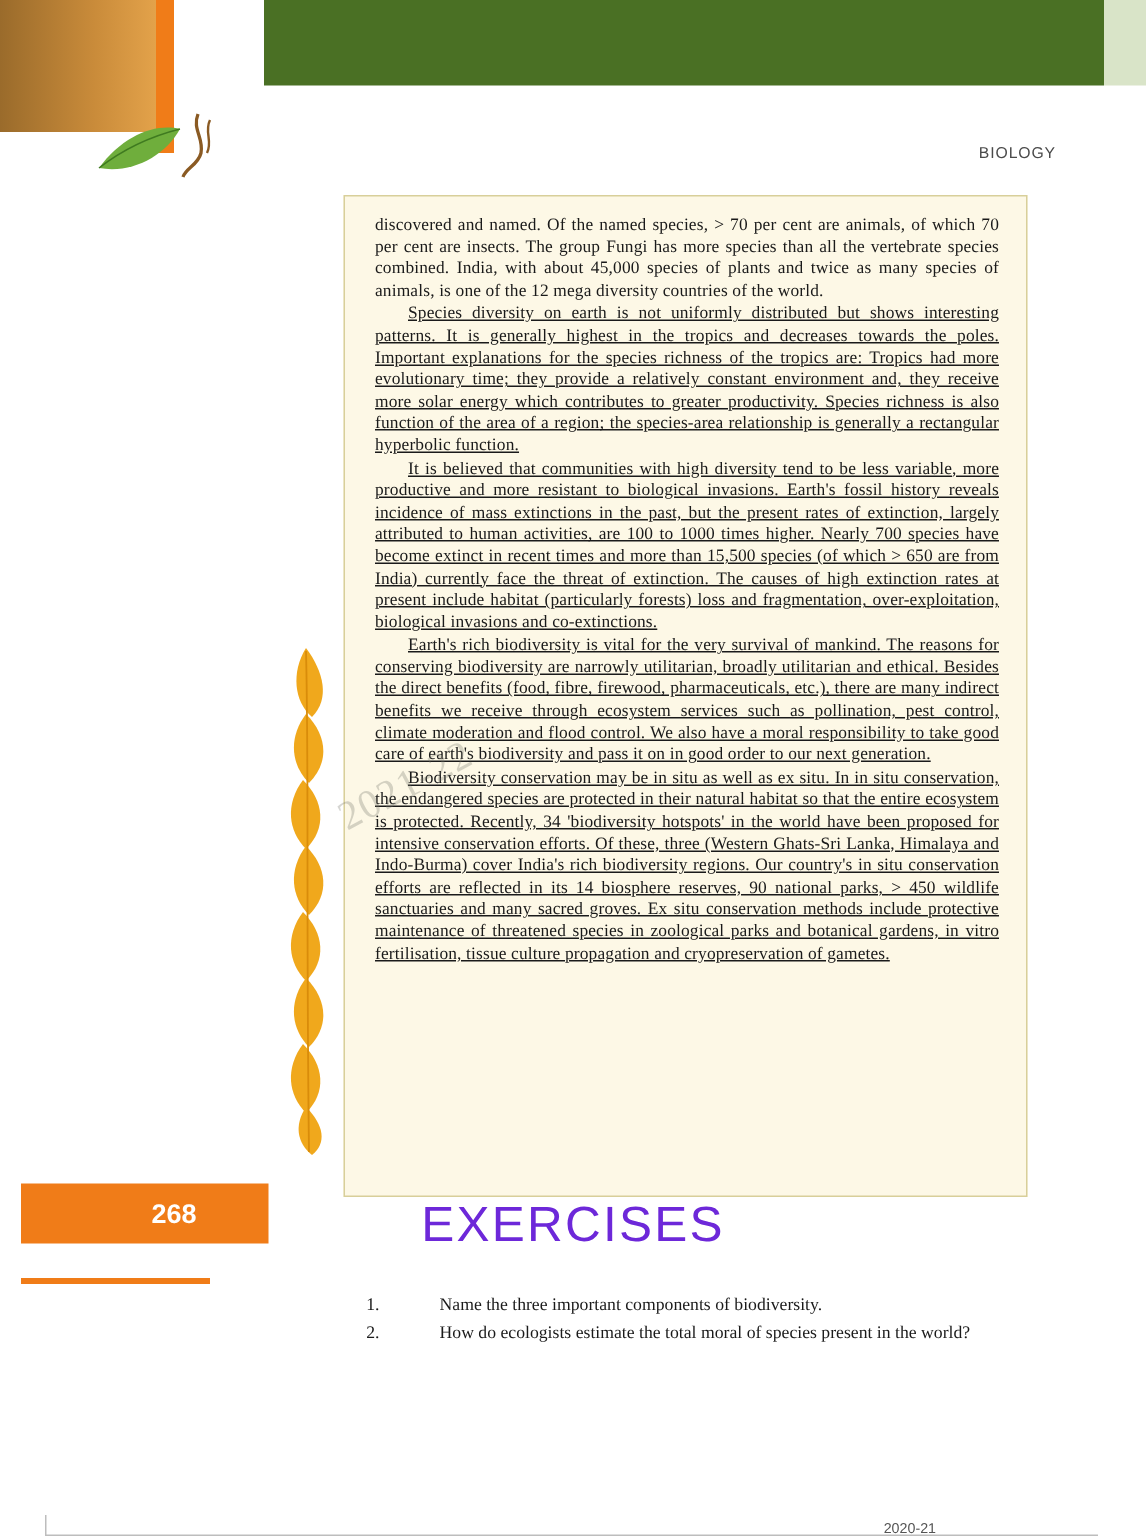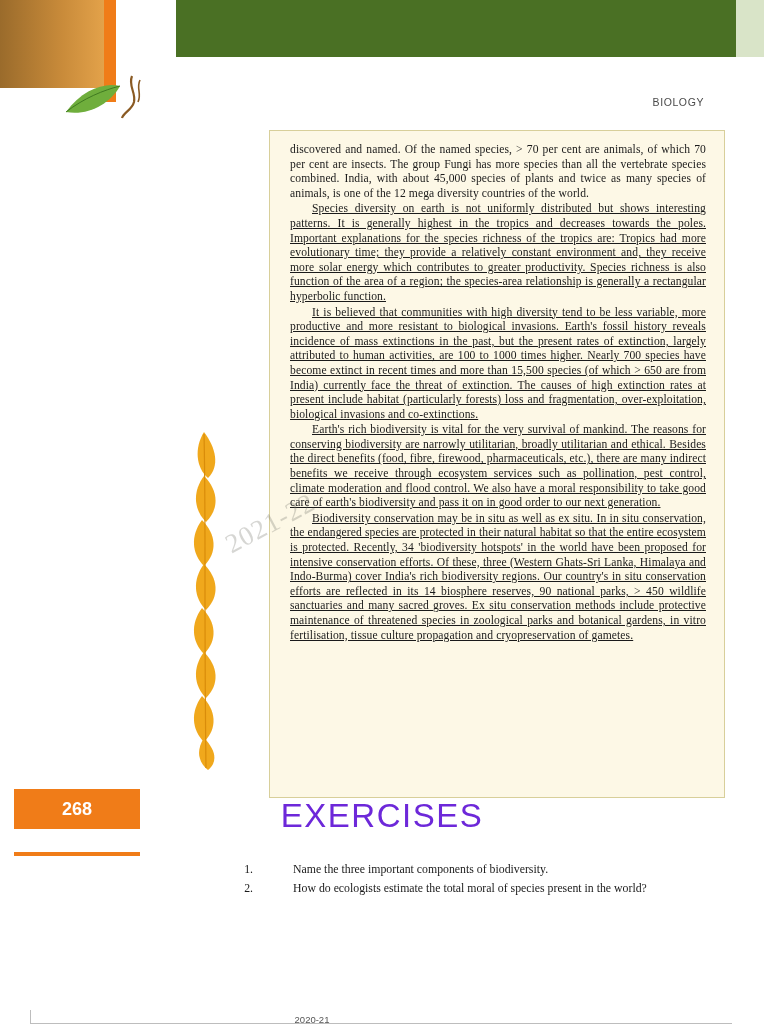--- a/index.html
+++ b/index.html
@@ -81,21 +81,20 @@
   .text-box {
     position: absolute;
     left: 229px;
     top: 130px;
     width: 456px;
     height: 668px;
     background: #fdf8e6;
     border: 1px solid #d8cf9a;
     box-sizing: border-box;
     padding: 12px 18px 10px 20px;
-    margin-left: 40px;
   }
   .text-box p {
     margin: 0 0 0 0;
     text-indent: 22px;
     text-align: justify;
     font-size: 11.6px;
     line-height: 14.6px;
     color: #1a1a1a;
     letter-spacing: 0.1px;
   }
@@ -140,20 +139,21 @@
     width: 126px;
     height: 40px;
     background: #f07c18;
     color: #ffffff;
     font-family: "Liberation Sans", sans-serif;
     font-size: 18px;
     font-weight: bold;
     display: flex;
     align-items: center;
     justify-content: center;
+    padding-left: 39px;
   }
   .page-num-rule {
     position: absolute;
     left: 14px;
     top: 852px;
     width: 126px;
     height: 4px;
     background: #f07c18;
   }
 
@@ -194,21 +194,21 @@
     text-align: justify;
     margin-left: 30px;
   }
 
   
   .footer-year {
     position: absolute;
     left: 0;
     top: 1014px;
     width: 624px;
-    text-align: center;
+    text-align: right;
     font-family: "Liberation Sans", sans-serif;
     font-size: 9.5px;
     color: #555;
   }
   .page-edge-left {
     position: absolute;
     left: 30px;
     top: 1010px;
     width: 1px;
     height: 14px;

